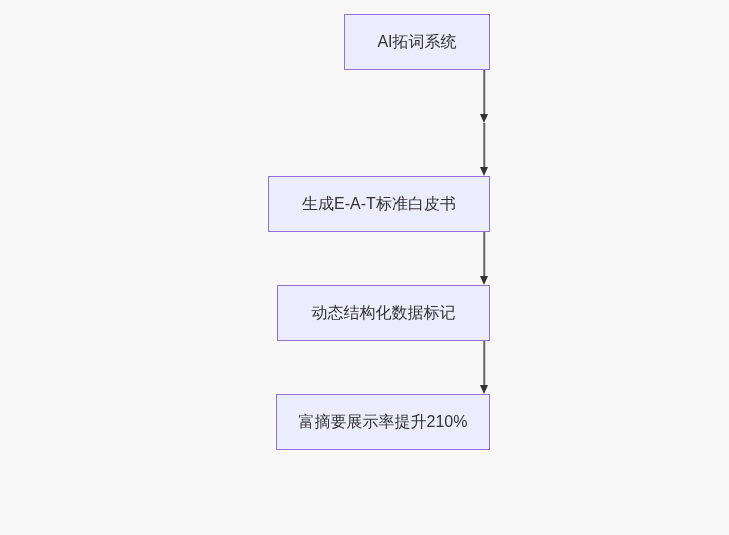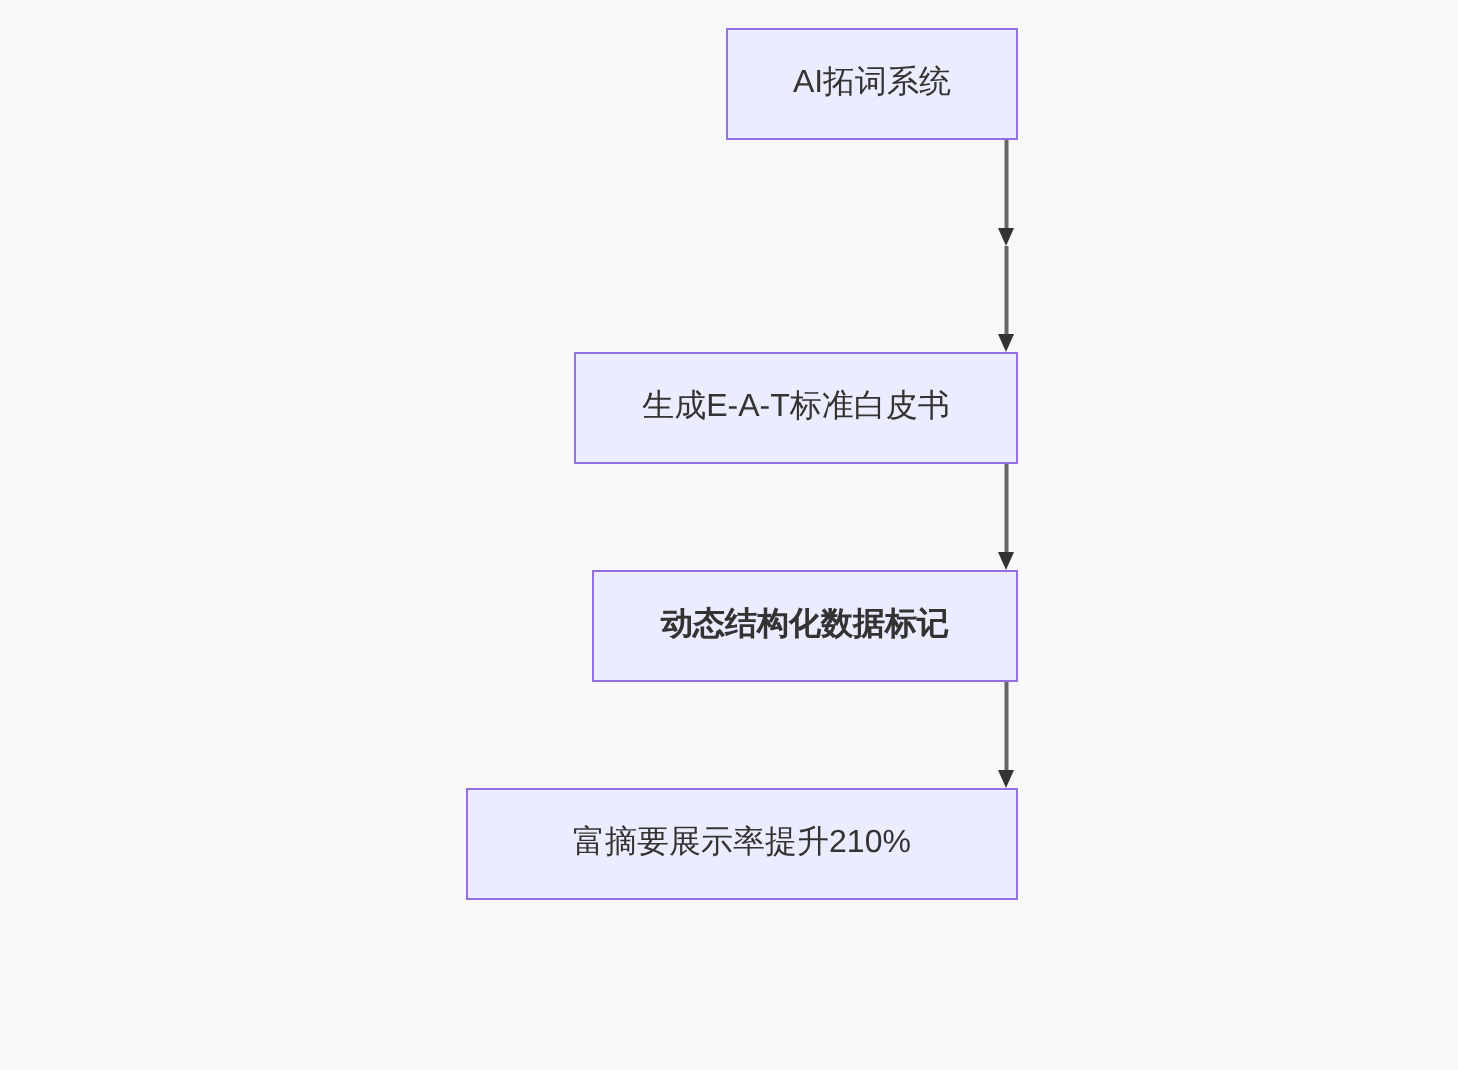--- a/index.html
+++ b/index.html
@@ -37,22 +37,22 @@
     line-height: 1;
     display: flex;
     align-items: center;
     justify-content: center;
     text-align: center;
     white-space: nowrap;
   }
   .n1 { width: 146px; }
   .n2 { width: 193px; }
   .n3 { width: 222px; margin-left: 16px; }
-  .n4 { width: 213px; font-weight: bold; }
-  .n5 { width: 276px; }
+  .n4 { width: 213px; }
+  .n5 { width: 214px; }
   .edge {
     position: relative;
     width: 12px;
     height: 53px;
   }
   .edge .line {
     position: absolute;
     left: 50%;
     top: 0;
     transform: translateX(-50%);

